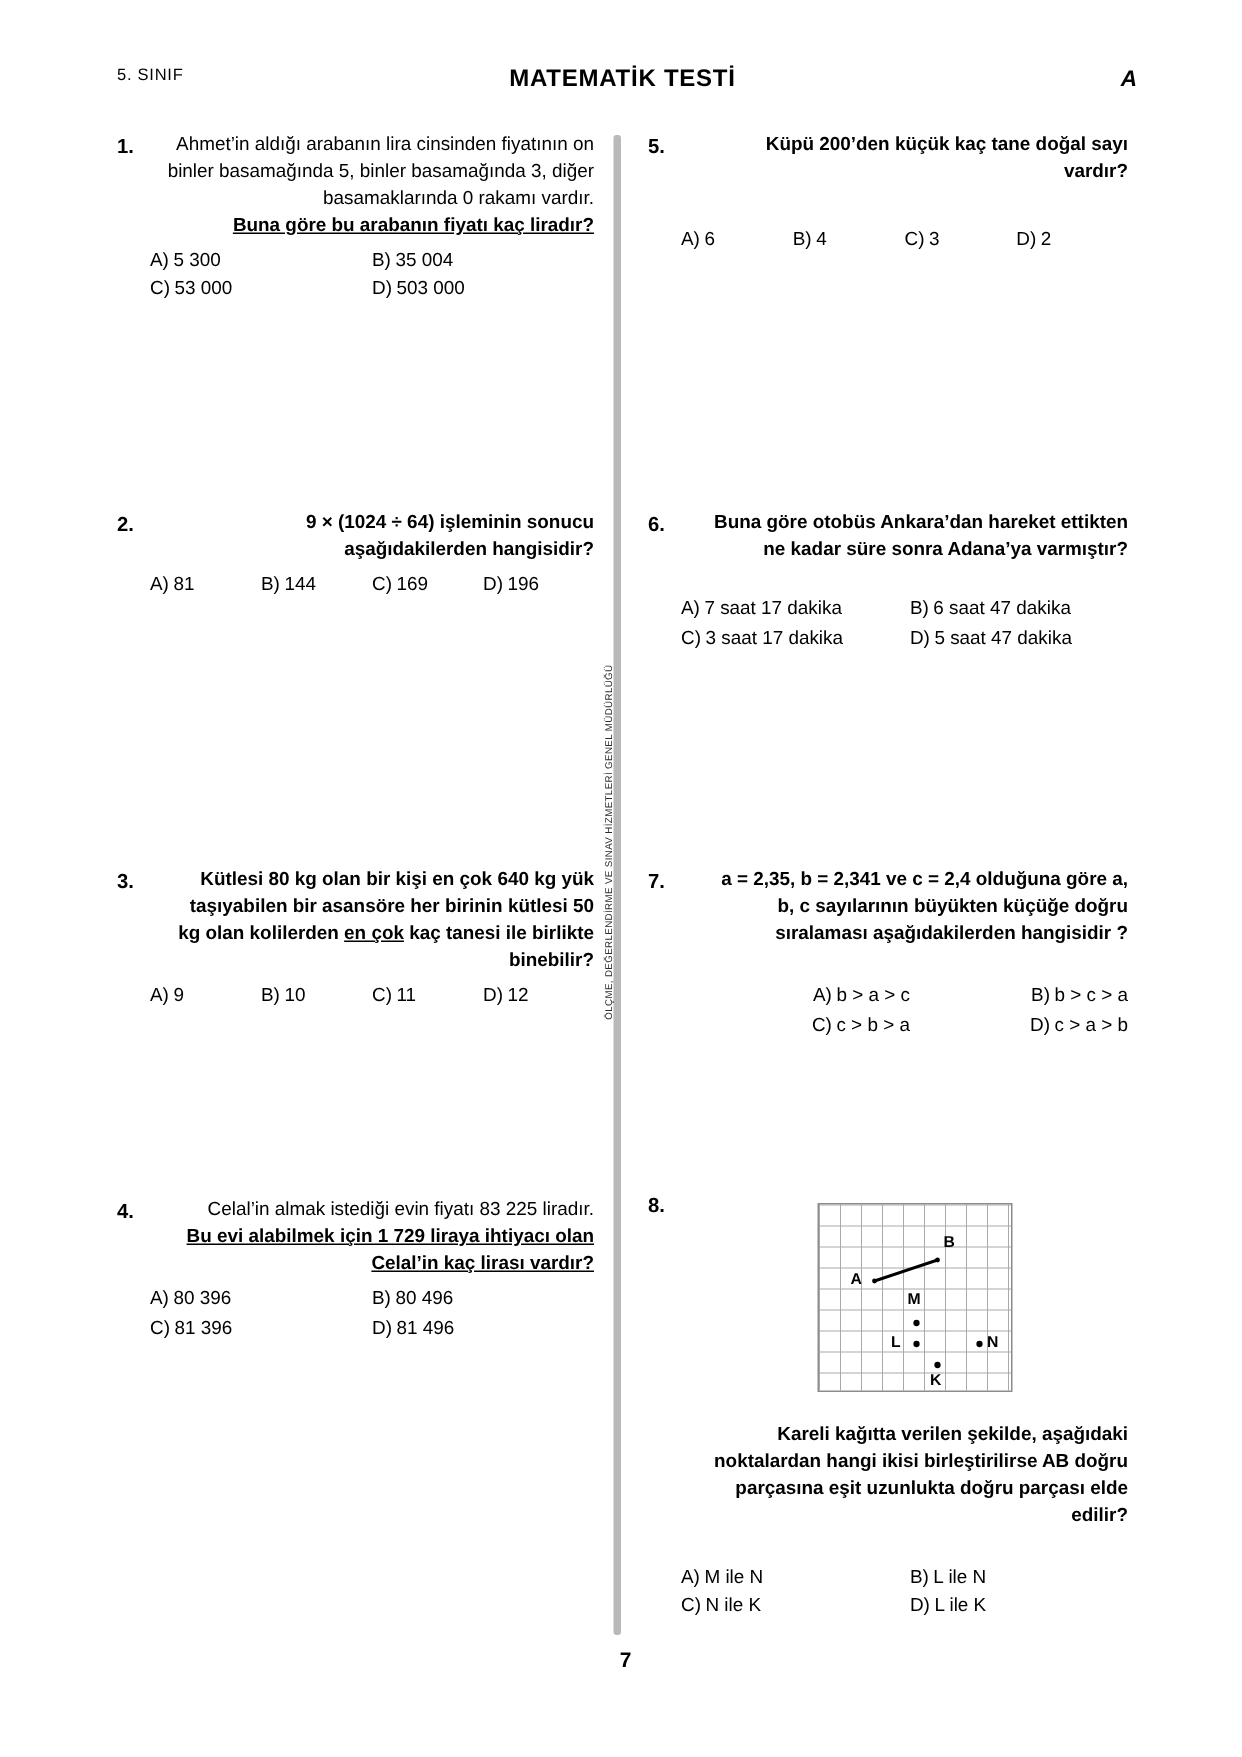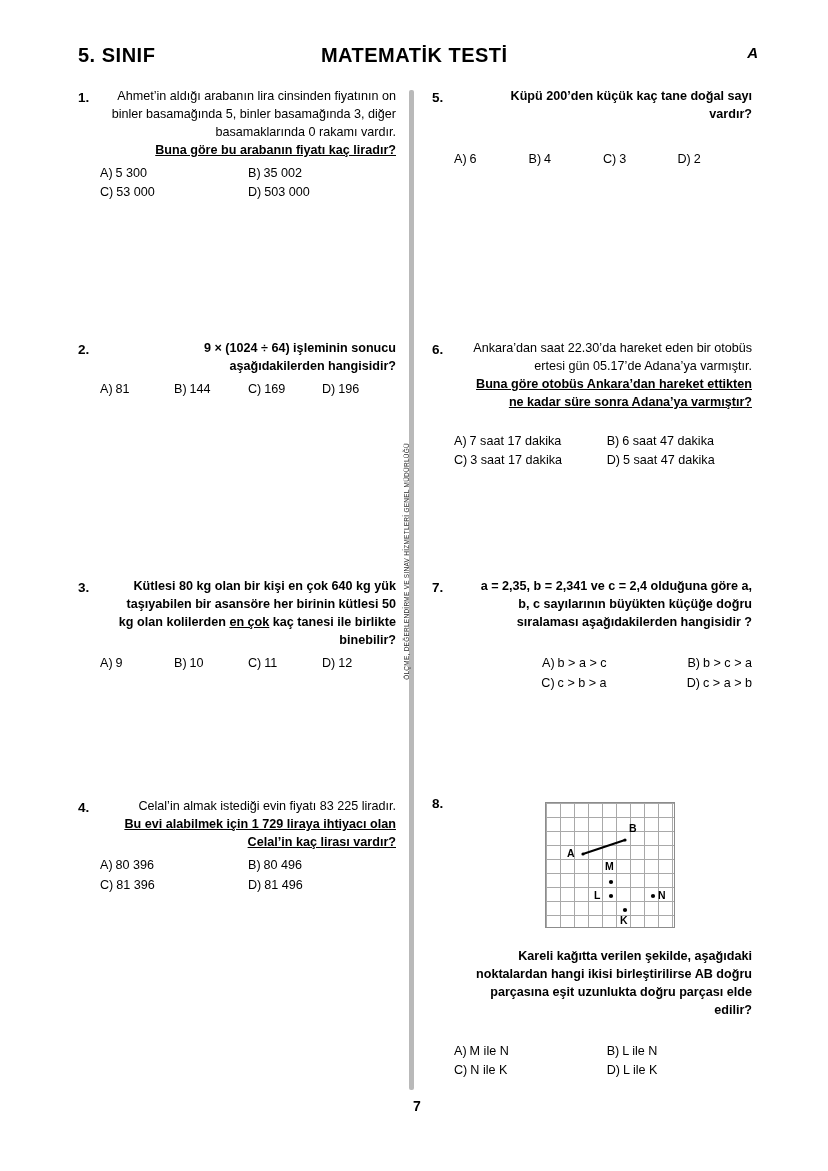--- a/index.html
+++ b/index.html
@@ -26,30 +26,30 @@
     position: absolute;
     top: 44px;
     left: 78px;
     right: 70px;
     height: 26px;
   }
   .header-grade {
     position: absolute;
     left: 0;
     top: 0;
-    font-size: 20px;
-    font-weight: bold;
+    font-size: 11px;
+    font-weight: normal;
     letter-spacing: 0.5px;
   }
   .header-title {
     position: absolute;
     left: 50%;
     top: 0;
     transform: translateX(-52%);
-    font-size: 20px;
+    font-size: 16px;
     font-weight: bold;
     letter-spacing: 0.5px;
     white-space: nowrap;
   }
   .header-booklet {
     position: absolute;
     right: 0;
     top: 0;
     font-size: 15px;
     font-weight: bold;
@@ -239,21 +239,21 @@
         <div class="q-body">
           <p class="stem">Ahmet’in aldığı arabanın lira cinsinden fiyatının on binler basamağında 5, binler basamağında 3, diğer basamaklarında 0 rakamı vardır.</p>
           <p class="stem bold">Buna göre bu arabanın fiyatı kaç liradır?</p>
         </div>
       </div>
       <div class="opts grid2 li">
         <div class="opt">
           <span class="lbl">A)</span><span>5 300</span>
         </div>
         <div class="opt">
-          <span class="lbl">B)</span><span>35 002</span>
+          <span class="lbl">B)</span><span>35 004</span>
         </div>
         <div class="opt">
           <span class="lbl">C)</span><span>53 000</span>
         </div>
         <div class="opt">
           <span class="lbl">D)</span><span>503 000</span>
         </div>
       </div>
     </div>
 
@@ -351,21 +351,20 @@
         <div class="opt">
           <span class="lbl">D)</span><span>2</span>
         </div>
       </div>
     </div>
 
     <div class="q" style="top:252px;">
       <div class="q-head">
         <div class="q-num">6.</div>
         <div class="q-body">
-          <p class="stem">Ankara’dan saat 22.30’da hareket eden bir otobüs ertesi gün 05.17’de Adana’ya varmıştır.</p>
           <p class="stem bold">Buna göre otobüs Ankara’dan hareket ettikten ne kadar süre sonra Adana’ya varmıştır?</p>
         </div>
       </div>
       <div class="opts grid2 wide" style="padding-left:22px;margin-top:20px;">
         <div class="opt">
           <span class="lbl">A)</span><span>7 saat 17 dakika</span>
         </div>
         <div class="opt">
           <span class="lbl">B)</span><span>6 saat 47 dakika</span>
         </div>

